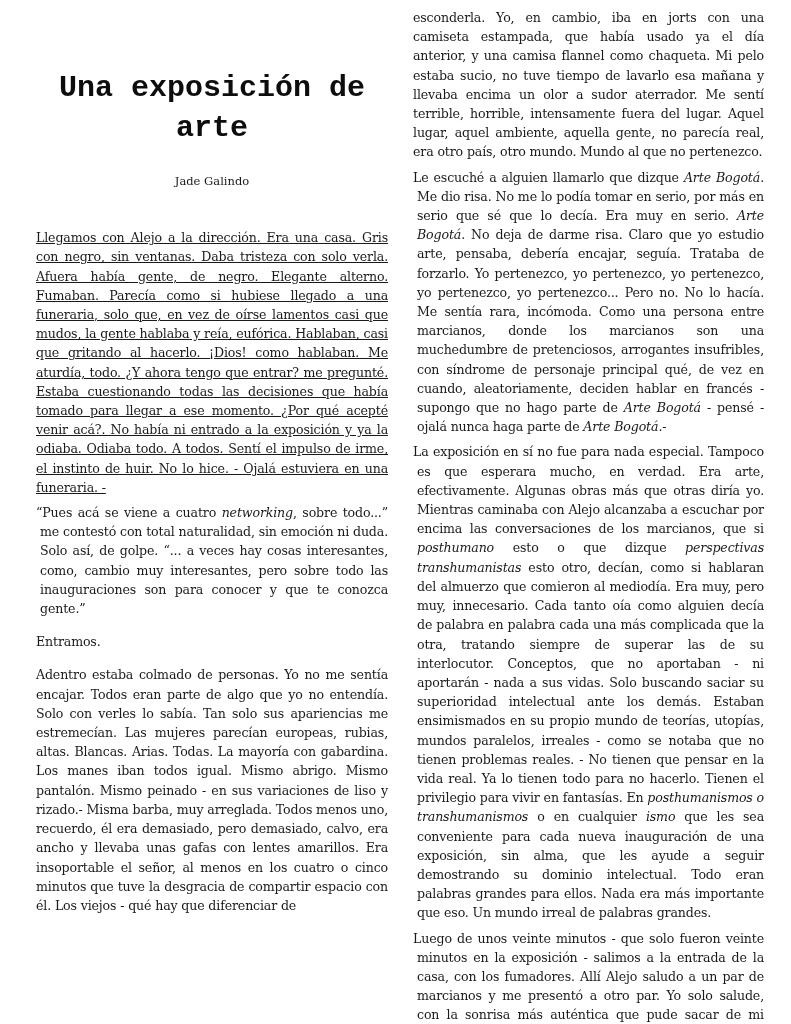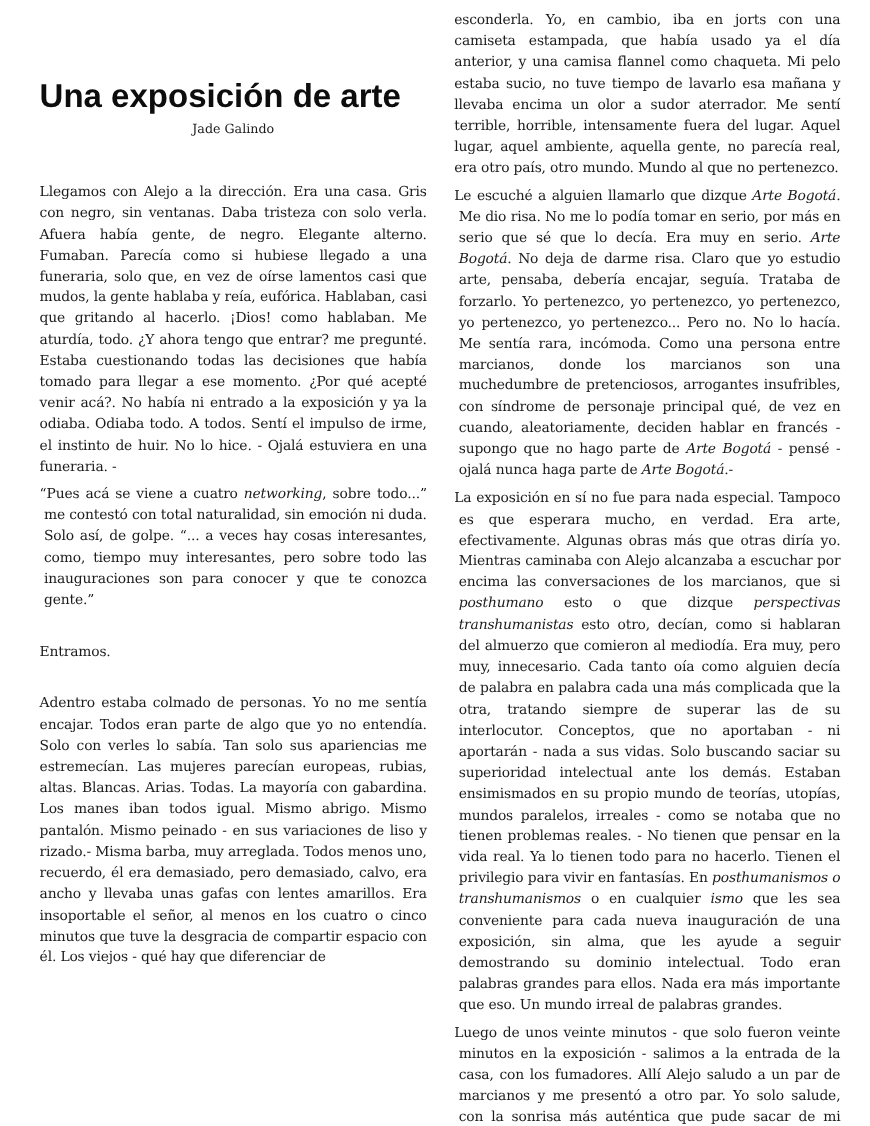--- a/index.html
+++ b/index.html
@@ -10,44 +10,44 @@
   }
   .col {
     position: absolute; top: 0;
     font-size: 12.6px; line-height: 19.2px;
     text-align: justify; hyphens: manual;
     letter-spacing: -0.15px;
   }
   .col-left { left: 36px; width: 352px; }
   .col-right { left: 413px; width: 351px; top: 8px; }
   .title {
-    font-family: Liberation Sans, sans-serif;
+    font-family: Liberation Mono, monospace;
     font-weight: bold; font-size: 30px; line-height: 40px;
-    text-align: left; margin: 68px 0 0 0; letter-spacing: 0;
+    text-align: center; margin: 68px 0 0 0; letter-spacing: 0;
     color: #0d0d0d;
   }
   .author {
-    text-align: center; font-size: 11.5px; margin: 0 0 0 0;
+    text-align: center; font-size: 11.5px; margin: 24px 0 0 0;
     letter-spacing: 0;
   }
   p { margin: 0 0 6px 0; }
   .indent-hang { text-indent: -4px; padding-left: 4px; }
-  .gap-md { margin-top: 28px; }
-  .gap-first { margin-top: 37px; }
+  .gap-md { margin-top: 14px; }
+  .gap-first { margin-top: 37px; text-decoration: underline; }
   em { }
 </style>
 </head>
 <body>
 
 <div class="col col-left">
   <h1 class="title">Una exposición de arte</h1>
   <div class="author">Jade Galindo</div>
 
   <p class="gap-first">Llegamos con Alejo a la dirección. Era una casa. Gris con negro, sin ventanas. Daba tristeza con solo verla. Afuera había gente, de negro. Elegante alterno. Fumaban. Parecía como si hubiese llegado a una funeraria, solo que, en vez de oírse lamentos casi que mudos, la gente hablaba y reía, eufórica. Hablaban, casi que gritando al hacerlo. ¡Dios! como hablaban. Me aturdía, todo. ¿Y ahora tengo que entrar? me pregunté. Estaba cuestionando todas las decisiones que había tomado para llegar a ese momento. ¿Por qué acepté venir acá?. No había ni entrado a la exposición y ya la odiaba. Odiaba todo. A todos. Sentí el impulso de irme, el instinto de huir. No lo hice.  - Ojalá estuviera en una funeraria. -</p>
-  <p class="indent-hang"><span>“Pues acá se viene a cuatro </span><em>networking</em><span>, sobre todo...” me contestó con total naturalidad, sin emoción ni duda. Solo así, de golpe. “... a veces hay cosas interesantes, como, tiempo muy interesantes, pero sobre todo las inauguraciones son para conocer y que te conozca gente.”</span></p>
+  <p class="indent-hang"><span>“Pues acá se viene a cuatro </span><em>networking</em><span>, sobre todo...” me contestó con total naturalidad, sin emoción ni duda. Solo así, de golpe. “... a veces hay cosas interesantes, como, cambio muy interesantes, pero sobre todo las inauguraciones son para conocer y que te conozca gente.”</span></p>
   <p class="gap-md">Entramos.</p>
   <p class="gap-md"><span>Adentro estaba colmado de personas. Yo no me sentía encajar. Todos eran parte de algo que yo no entendía. Solo con verles lo sabía. Tan solo sus apariencias me estremecían. Las mujeres parecían europeas, rubias, altas. Blancas. Arias. Todas. La mayoría con gabardina. Los manes iban todos igual. Mismo abrigo. Mismo pantalón. Mismo peinado - en sus variaciones de liso y rizado.- Misma barba, muy arreglada. Todos menos uno, recuerdo, él era demasiado, pero demasiado, calvo, era ancho y llevaba unas gafas con lentes amarillos. Era insoportable el señor, al menos en los cuatro o cinco minutos que tuve la desgracia de compartir espacio con él. Los viejos - qué hay que diferenciar de </span></p>
 </div>
 
 <div class="col col-right">
   <p>esconderla. Yo, en cambio, iba en jorts con una camiseta estampada, que había usado ya el día anterior, y una camisa flannel como chaqueta. Mi pelo estaba sucio, no tuve tiempo de lavarlo esa mañana y llevaba encima un olor a sudor aterrador. Me sentí terrible, horrible, intensamente fuera del lugar. Aquel lugar, aquel ambiente, aquella gente, no parecía real, era otro país, otro mundo. Mundo al que no pertenezco.</p>
   <p class="indent-hang"><span>Le escuché a alguien llamarlo que dizque </span><em>Arte Bogotá</em><span>. Me dio risa. No me lo podía tomar en serio, por más en serio que sé que lo decía. Era muy en serio. </span><em>Arte Bogotá</em><span>. No deja de darme risa. Claro que yo estudio arte, pensaba, debería encajar, seguía. Trataba de forzarlo. Yo pertenezco, yo pertenezco, yo pertenezco, yo pertenezco, yo pertenezco... Pero no. No lo hacía. Me sentía rara, incómoda. Como una persona entre marcianos, donde los marcianos son una muchedumbre de pretenciosos, arrogantes insufribles, con síndrome de personaje principal qué, de vez en cuando, aleatoriamente, deciden hablar en francés - supongo que no hago parte de </span><em>Arte Bogotá</em><span> - pensé - ojalá nunca haga parte de </span><em>Arte Bogotá</em><span>.-</span></p>
   <p class="indent-hang"><span>La exposición en sí no fue para nada especial. Tampoco es que esperara mucho, en verdad. Era arte, efectivamente. Algunas obras más que otras diría yo. Mientras caminaba con Alejo alcanzaba a escuchar por encima las conversaciones de los marcianos, que si </span><em>posthumano</em><span> esto o que dizque </span><em>perspectivas transhumanistas</em><span> esto otro, decían, como si hablaran del almuerzo que comieron al mediodía. Era muy, pero muy, innecesario. Cada tanto oía como alguien decía de palabra en palabra cada una más complicada que la otra, tratando siempre de superar las de su interlocutor. Conceptos, que no aportaban - ni aportarán - nada a sus vidas. Solo buscando saciar su superioridad intelectual ante los demás. Estaban ensimismados en su propio mundo de teorías, utopías, mundos paralelos, irreales - como se notaba que no tienen problemas reales. -  No tienen que pensar en la vida real. Ya lo tienen todo para no hacerlo. Tienen el privilegio para vivir en fantasías. En </span><em>posthumanismos o transhumanismos</em><span> o en cualquier </span><em>ismo</em><span> que les sea conveniente para cada nueva inauguración de una exposición, sin alma, que les ayude a seguir demostrando su dominio intelectual. Todo eran palabras grandes para ellos. Nada era más importante que eso. Un mundo irreal de palabras grandes.</span></p>
   <p class="indent-hang">Luego de unos veinte minutos - que solo fueron veinte minutos en la exposición - salimos a la entrada de la casa, con los fumadores. Allí Alejo saludo a un par de marcianos y me presentó a otro par. Yo solo salude, con la sonrisa más auténtica que pude sacar de mi cuerpo.</p>
 

